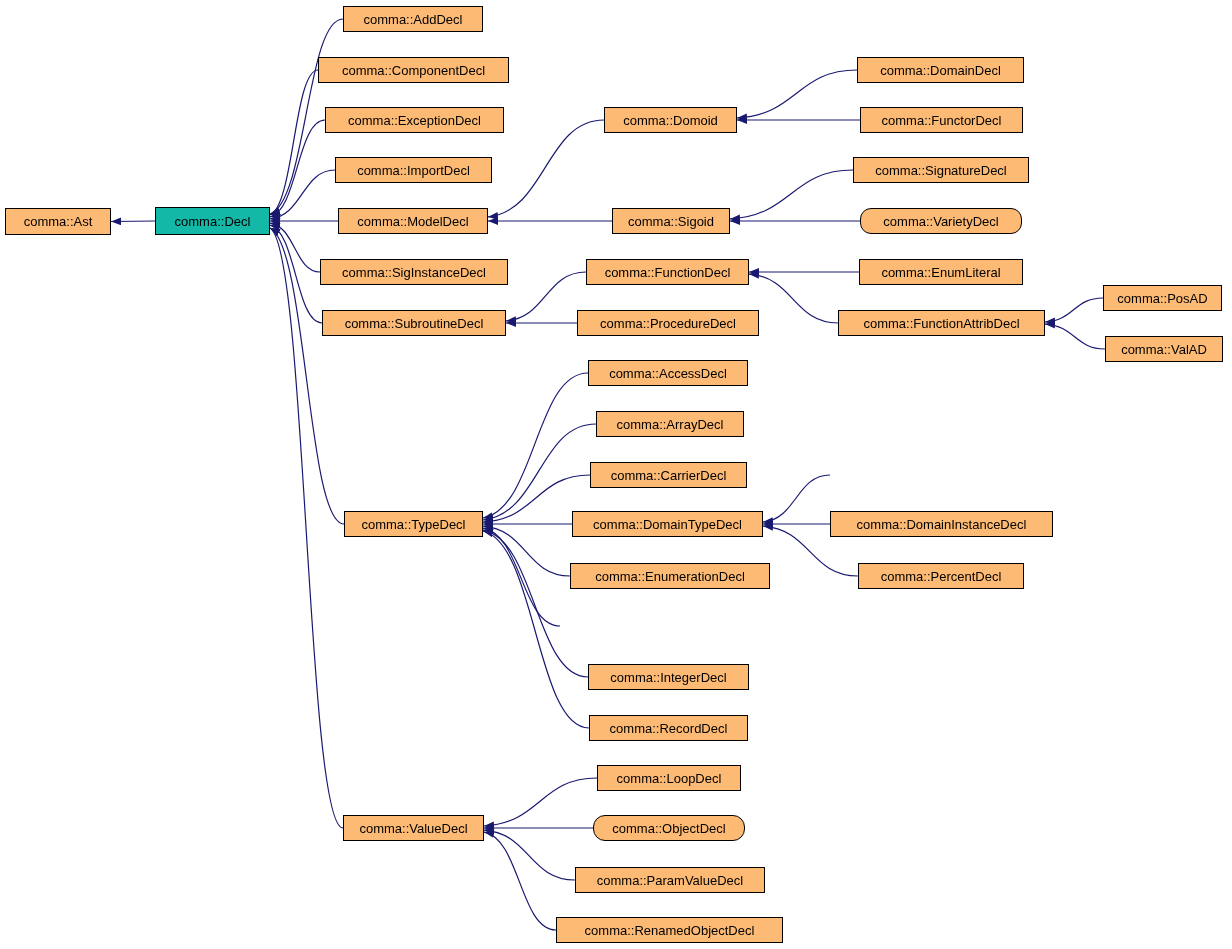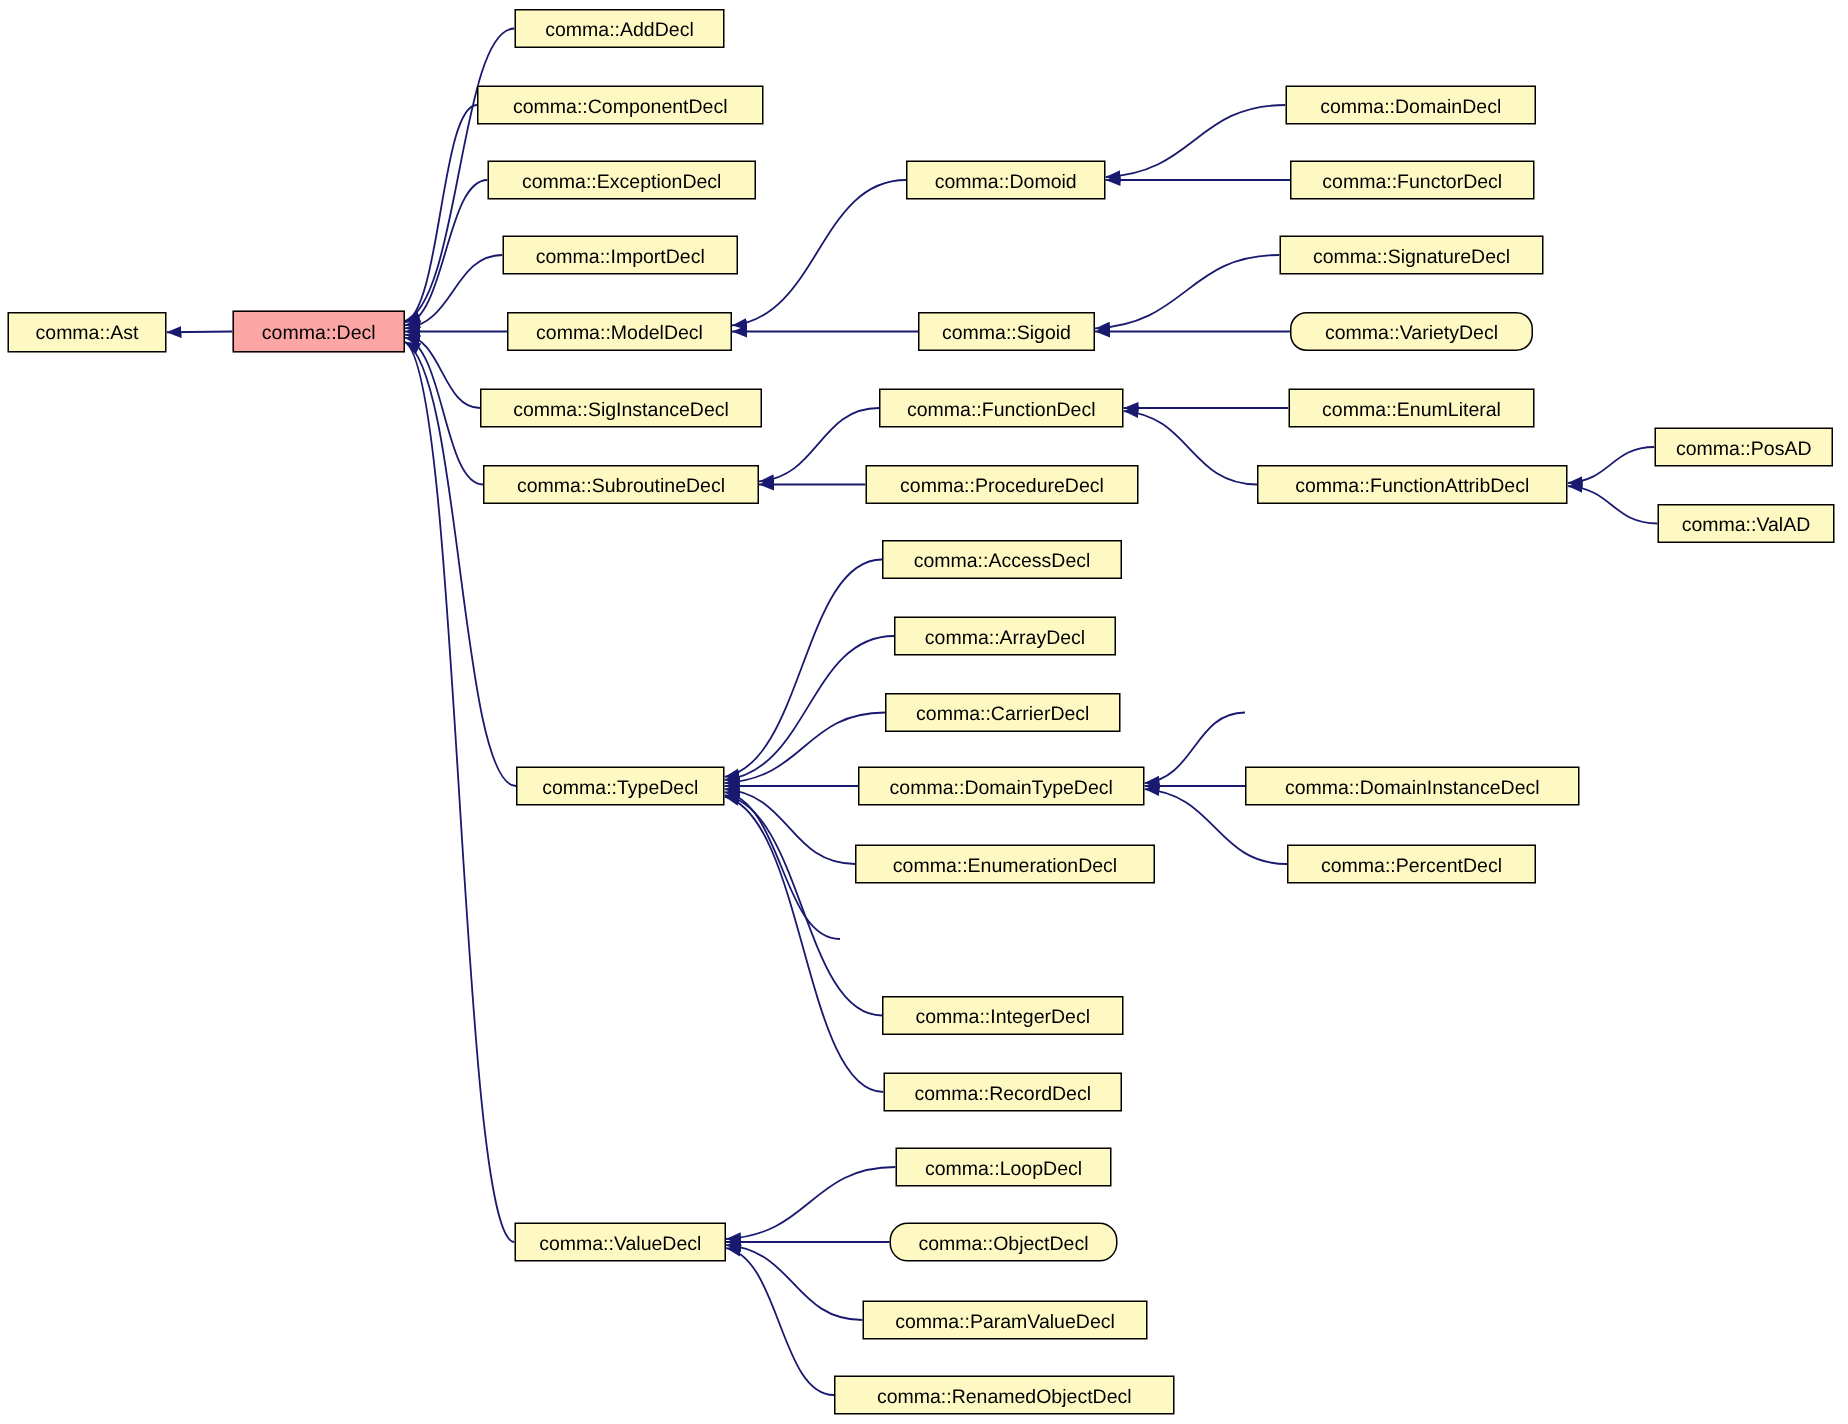--- a/index.html
+++ b/index.html
@@ -17,32 +17,32 @@
   }
   #edge-layer {
     position: absolute;
     left: 0;
     top: 0;
   }
   .node {
     position: absolute;
     box-sizing: border-box;
     border: 1px solid #000000;
-    background: #fef9c3;
+    background: #fdba74;
     color: #000000;
     font-size: 13px;
     line-height: 1;
     display: flex;
     align-items: center;
     justify-content: center;
     white-space: nowrap;
     cursor: pointer;
   }
   .node.highlight {
-    background: #fca5a5;
+    background: #14b8a6;
   }
 </style>
 </head>
 <body>
 
 <div id="diagram">
     <svg id="edge-layer" width="1232" height="949">
       <defs>
         <marker id="arrow" markerWidth="12" markerHeight="10" refX="10" refY="4" orient="auto" markerUnits="userSpaceOnUse">
           <path d="M0,0 L10,4 L0,8 Z" fill="#191970"></path>

